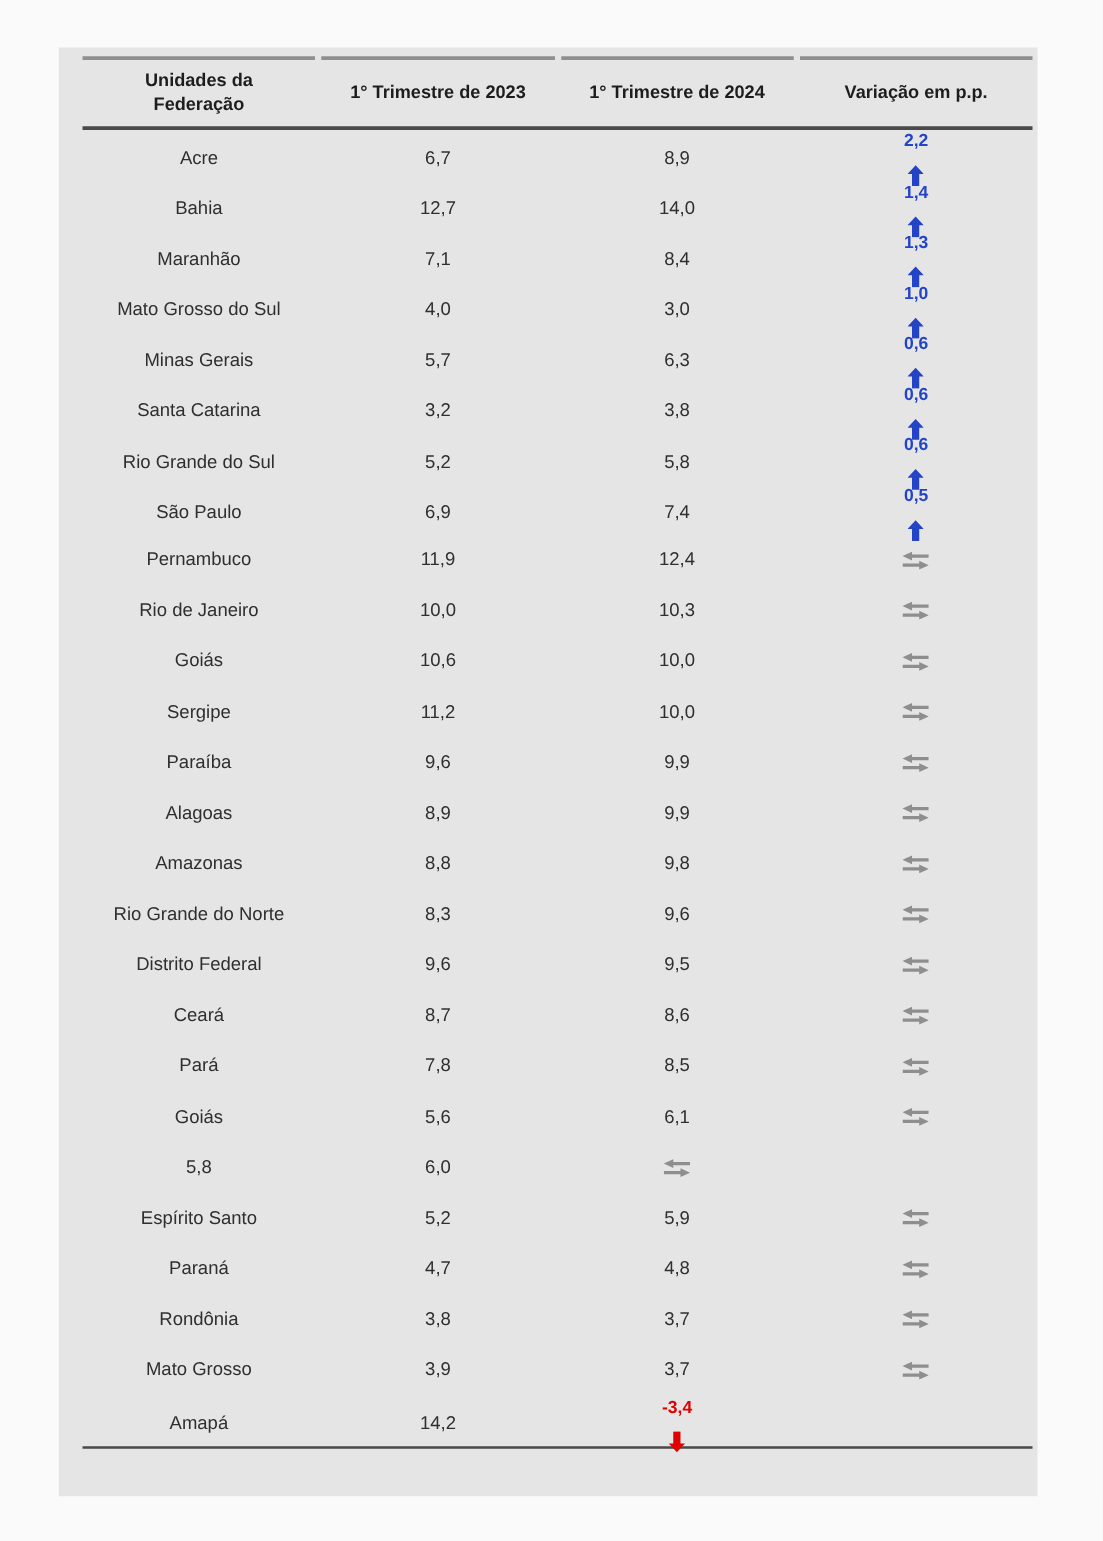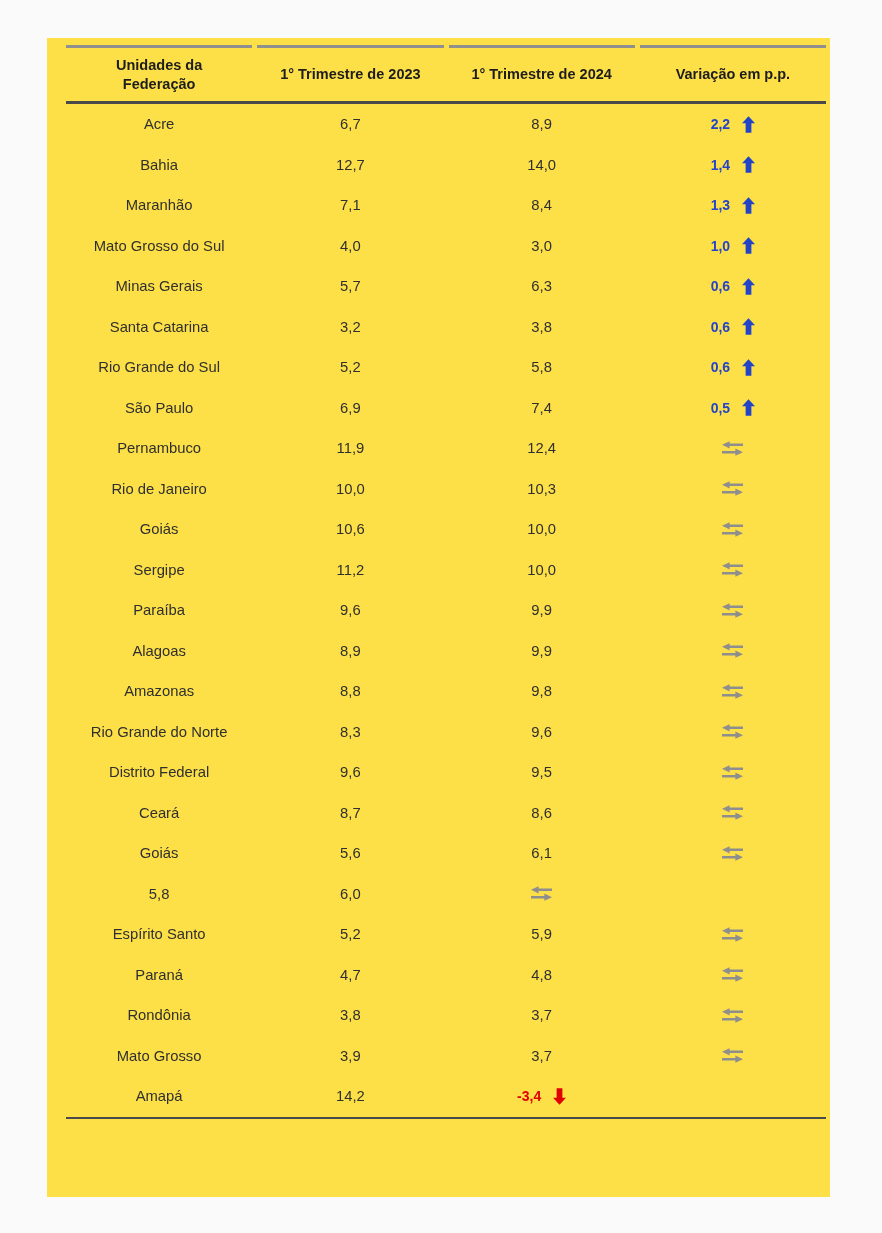--- a/index.html
+++ b/index.html
@@ -13,21 +13,21 @@
     background: radial-gradient(130% 130% at 50% 45%, #fafafa 55%, #ededef 100%);
     overflow: hidden;
     position: relative;
   }
   .card {
     position: absolute;
     left: 47px;
     top: 38px;
     width: 783px;
     height: 1159px;
-    background: #fde047;
+    background: #e5e5e5;
   }
   .tbl {
     margin: 7px 4px 0 19px;
     width: 760px;
   }
   .header-row, .data-row {
     display: grid;
     grid-template-columns: repeat(4, 1fr);
     column-gap: 5px;
   }
@@ -52,21 +52,21 @@
   }
   .data-row { height: 40.5px; }
   .cell {
     display: flex;
     align-items: center;
     justify-content: center;
     font-size: 14.8px;
     color: #2f2f2f;
     text-align: center;
   }
-  .var-cell { gap: 12px; }
+  .var-cell { gap: 12px; flex-direction: column; }
   .var-num {
     font-weight: bold;
     font-size: 14px;
   }
   .var-num.up   { color: var(--up, #2444c8); }
   .var-num.down { color: var(--down, #e00000); }
   .arrow-icon      { display: block; }
   .arrow-icon.up   { fill: var(--up, #2444c8); }
   .arrow-icon.down { fill: var(--down, #e00000); }
   .stable-icon     { fill: var(--stable, #8e8e8e); display: block; }
@@ -283,20 +283,31 @@
           <div class="cell val">8,7</div>
           <div class="cell val">8,6</div>
           <div class="cell var-cell">
             <svg viewBox="0 0 22 15" width="21" height="15" class="stable-icon">
               <path d="M22 2.3 H8 V0 L0 3.7 L8 7.4 V5 H22 Z"></path>
               <path d="M0 10 H14 V7.6 L22 11.3 L14 15 V12.7 H0 Z"></path>
             </svg>
           </div>
         </div>
         <div class="data-row">
+          <div class="cell uf">Pará</div>
+          <div class="cell val">7,8</div>
+          <div class="cell val">8,5</div>
+          <div class="cell var-cell">
+            <svg viewBox="0 0 22 15" width="21" height="15" class="stable-icon">
+              <path d="M22 2.3 H8 V0 L0 3.7 L8 7.4 V5 H22 Z"></path>
+              <path d="M0 10 H14 V7.6 L22 11.3 L14 15 V12.7 H0 Z"></path>
+            </svg>
+          </div>
+        </div>
+        <div class="data-row">
           <div class="cell uf">Goiás</div>
           <div class="cell val">5,6</div>
           <div class="cell val">6,1</div>
           <div class="cell var-cell">
             <svg viewBox="0 0 22 15" width="21" height="15" class="stable-icon">
               <path d="M22 2.3 H8 V0 L0 3.7 L8 7.4 V5 H22 Z"></path>
               <path d="M0 10 H14 V7.6 L22 11.3 L14 15 V12.7 H0 Z"></path>
             </svg>
           </div>
         </div>

